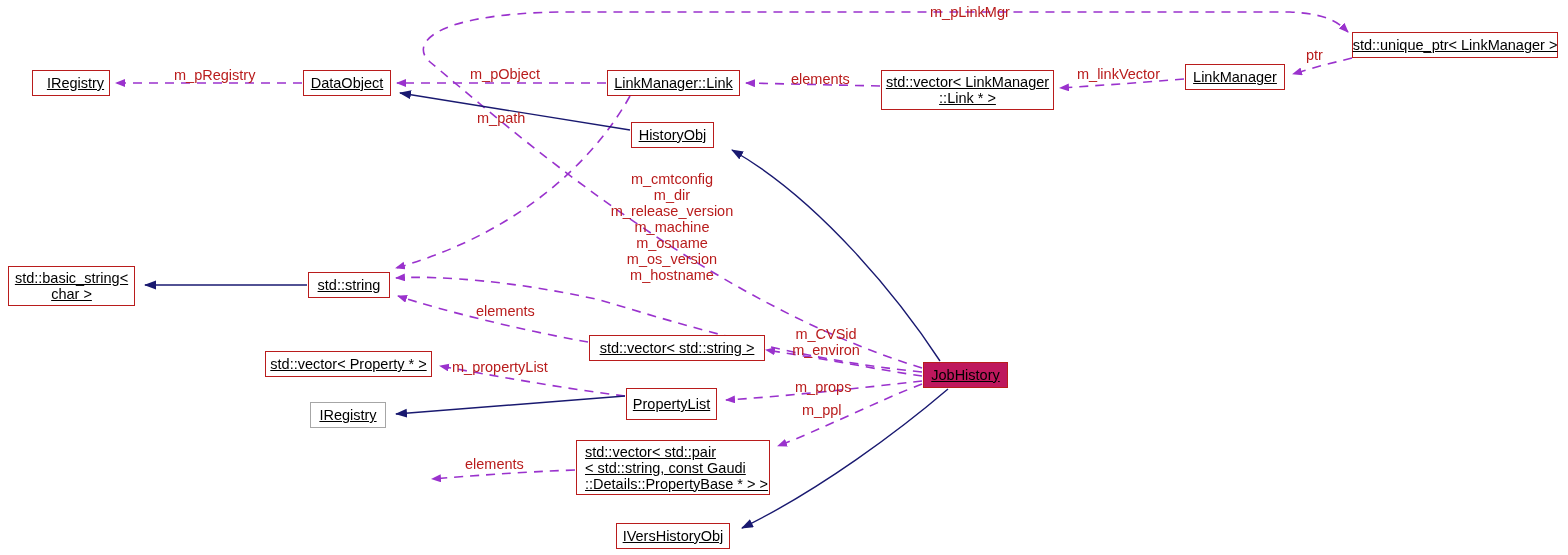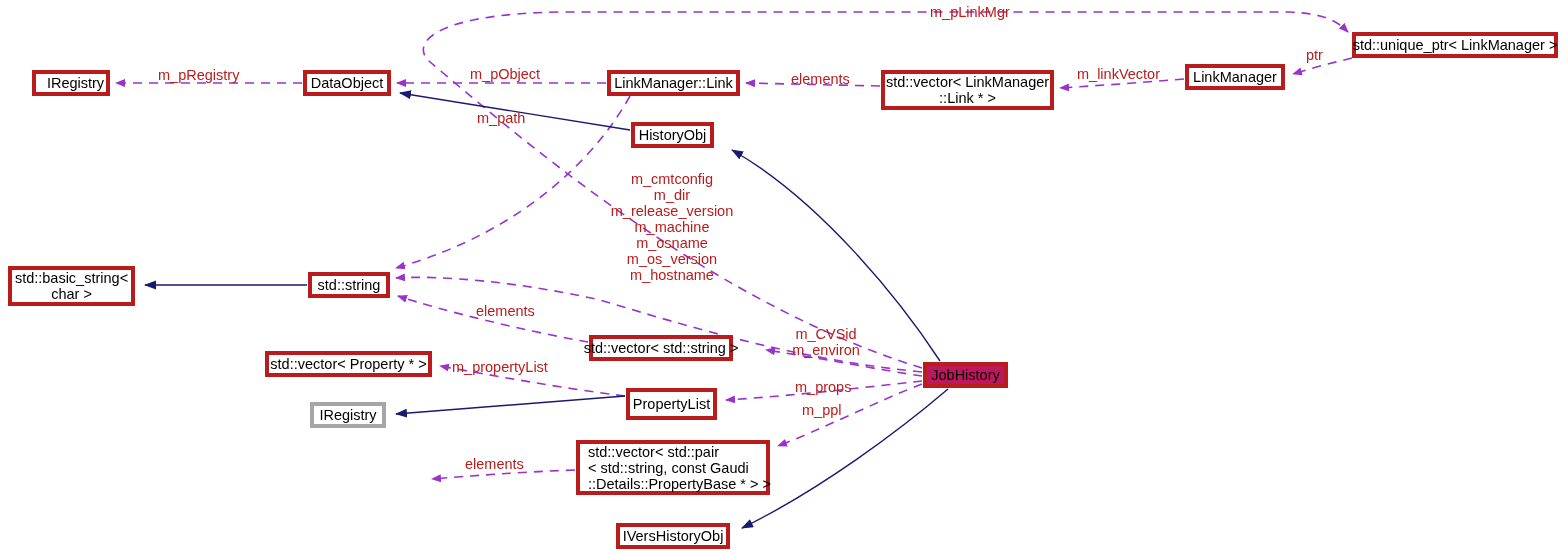--- a/index.html
+++ b/index.html
@@ -18,32 +18,33 @@
   #edge-layer {
     position: absolute;
     left: 0;
     top: 0;
     width: 1568px;
     height: 555px;
   }
   .node {
     position: absolute;
     box-sizing: border-box;
-    border: 4px solid #b91c1c;
+    border: 1px solid #b91c1c;
     background: #ffffff;
     color: #000000;
     font-size: 14.5px;
     line-height: 16px;
     display: flex;
     align-items: center;
     justify-content: center;
     text-align: center;
     white-space: pre;
     padding: 0 4px;
     z-index: 3;
+    text-decoration: underline;
   }
   .node.filled {
     background: #be185d;
   }
   .node.faded {
     border-color: #a6a6a6;
   }
   .edge-label {
     position: absolute;
     color: #b91c1c;
@@ -131,40 +132,40 @@
 
   <div class="node" style="left:1352px; top:32px; width:206px; height:26px;">std::unique_ptr&lt; LinkManager &gt;</div>
 
   <div class="node" style="left:631px; top:122px; width:83px; height:26px;">HistoryObj</div>
 
   <div class="node" style="left:8px; top:266px; width:127px; height:40px;">std::basic_string&lt;
 char &gt;</div>
 
   <div class="node" style="left:308px; top:272px; width:82px; height:26px;">std::string</div>
 
-  <div class="node" style="left:589px; top:335px; width:144px; height:26px;">std::vector&lt; std::string &gt;</div>
+  <div class="node" style="left:589px; top:335px; width:176px; height:26px;">std::vector&lt; std::string &gt;</div>
 
   <div class="node" style="left:265px; top:351px; width:167px; height:26px;">std::vector&lt; Property * &gt;</div>
 
   <div class="node faded" style="left:310px; top:402px; width:76px; height:26px;">IRegistry</div>
 
   <div class="node" style="left:626px; top:388px; width:91px; height:32px;">PropertyList</div>
 
 
   <div class="node" style="left:576px; top:440px; width:194px; height:55px; justify-content:flex-start; text-align:left; padding-left:8px;">std::vector&lt; std::pair
 &lt; std::string, const Gaudi
 ::Details::PropertyBase * &gt; &gt;</div>
 
   <div class="node" style="left:616px; top:523px; width:114px; height:26px;">IVersHistoryObj</div>
 
   <div class="node filled" style="left:923px; top:362px; width:85px; height:26px;">JobHistory</div>
 
   <div class="edge-label" style="left:930px; top:4px;">m_pLinkMgr</div>
 
-  <div class="edge-label" style="left:158px; top:67px;">m_pRegistry</div>
+  <div class="edge-label" style="left:174px; top:67px;">m_pRegistry</div>
 
   <div class="edge-label" style="left:470px; top:66px;">m_pObject</div>
 
   <div class="edge-label" style="left:791px; top:71px;">elements</div>
 
   <div class="edge-label" style="left:1077px; top:66px;">m_linkVector</div>
 
   <div class="edge-label" style="left:1306px; top:47px;">ptr</div>
 
   <div class="edge-label" style="left:477px; top:110px;">m_path</div>

